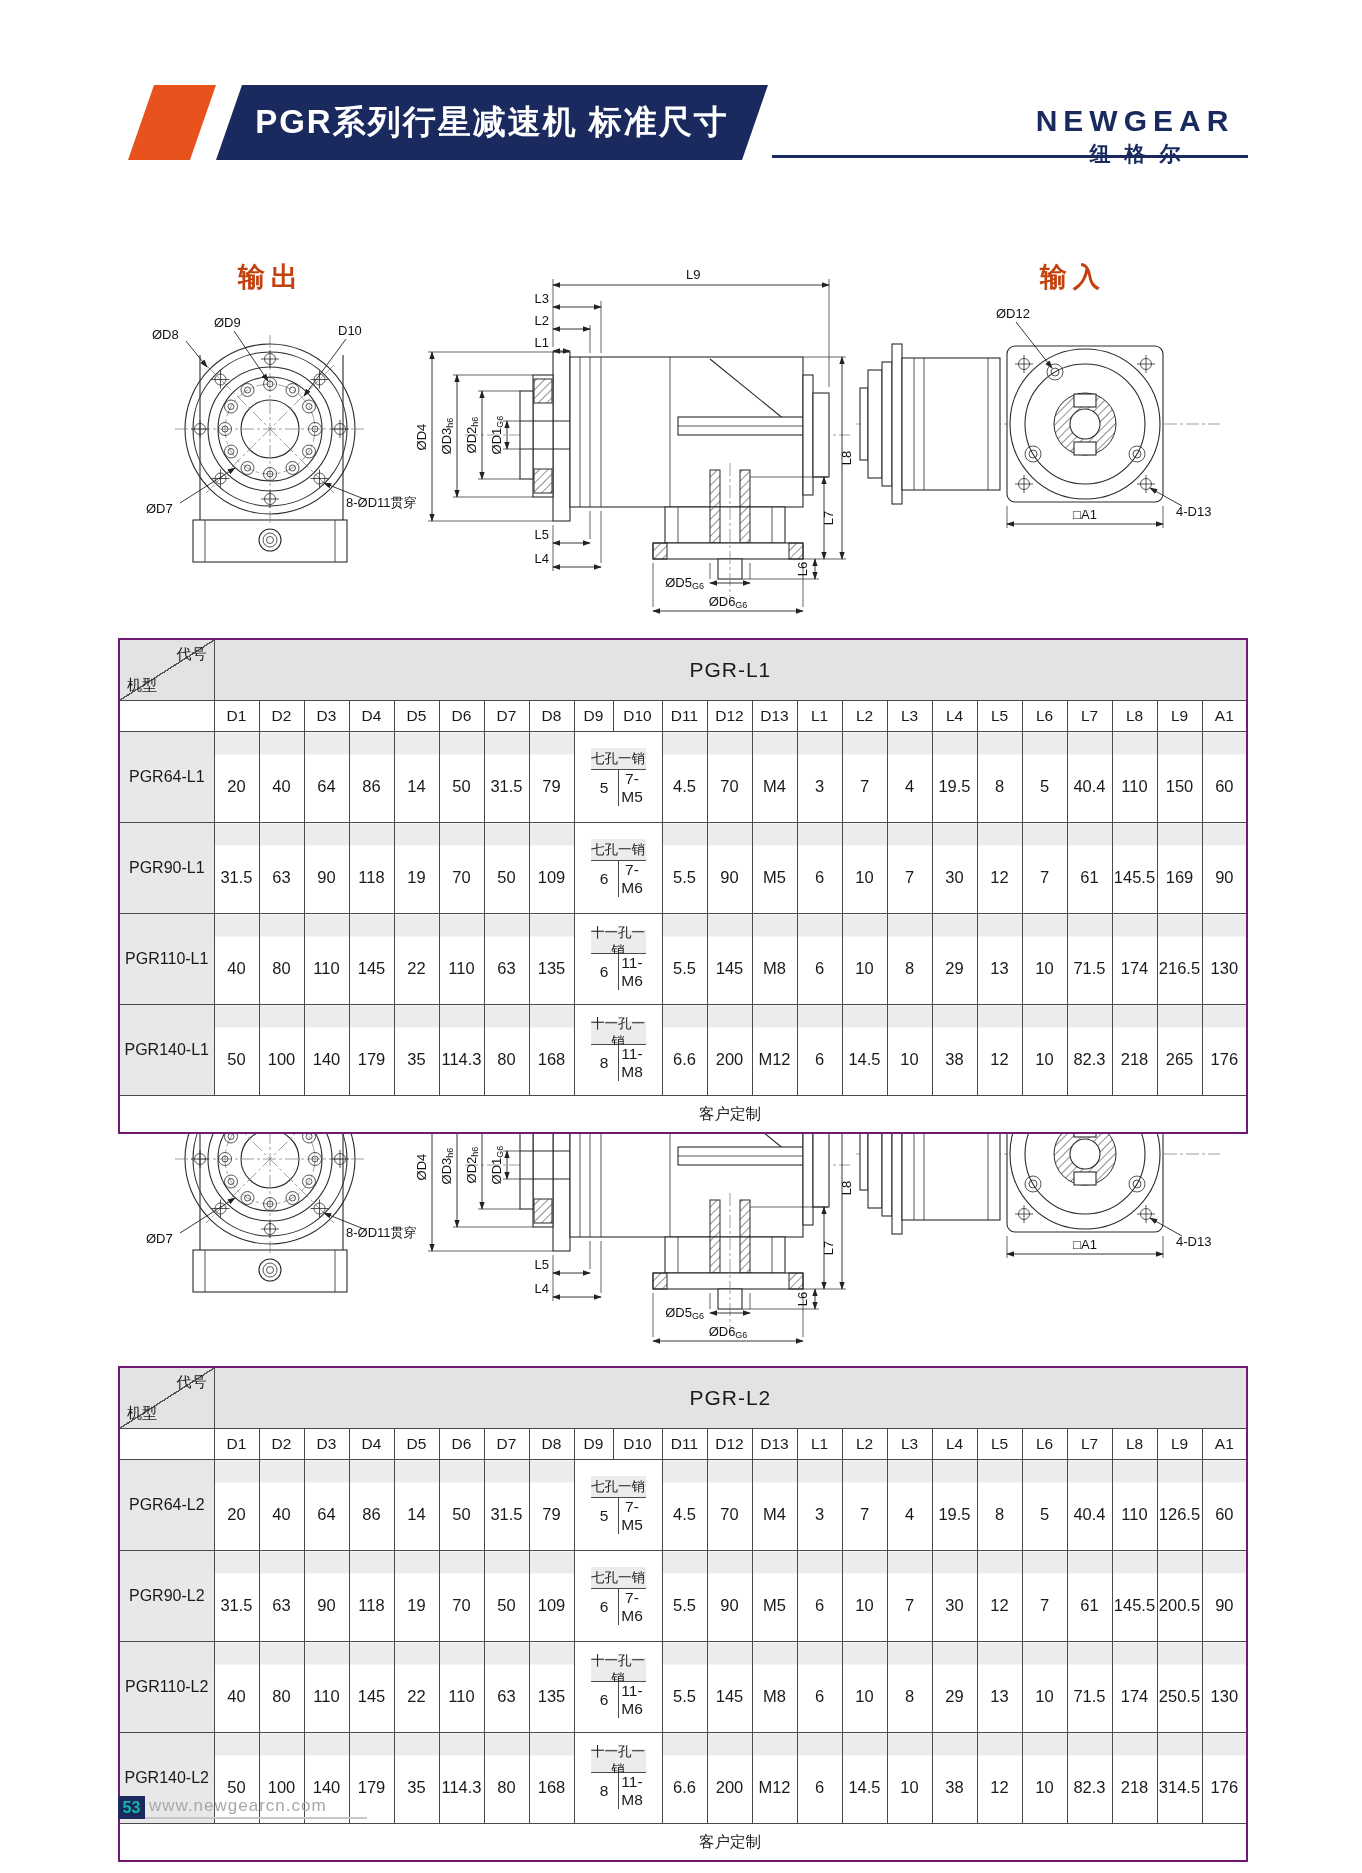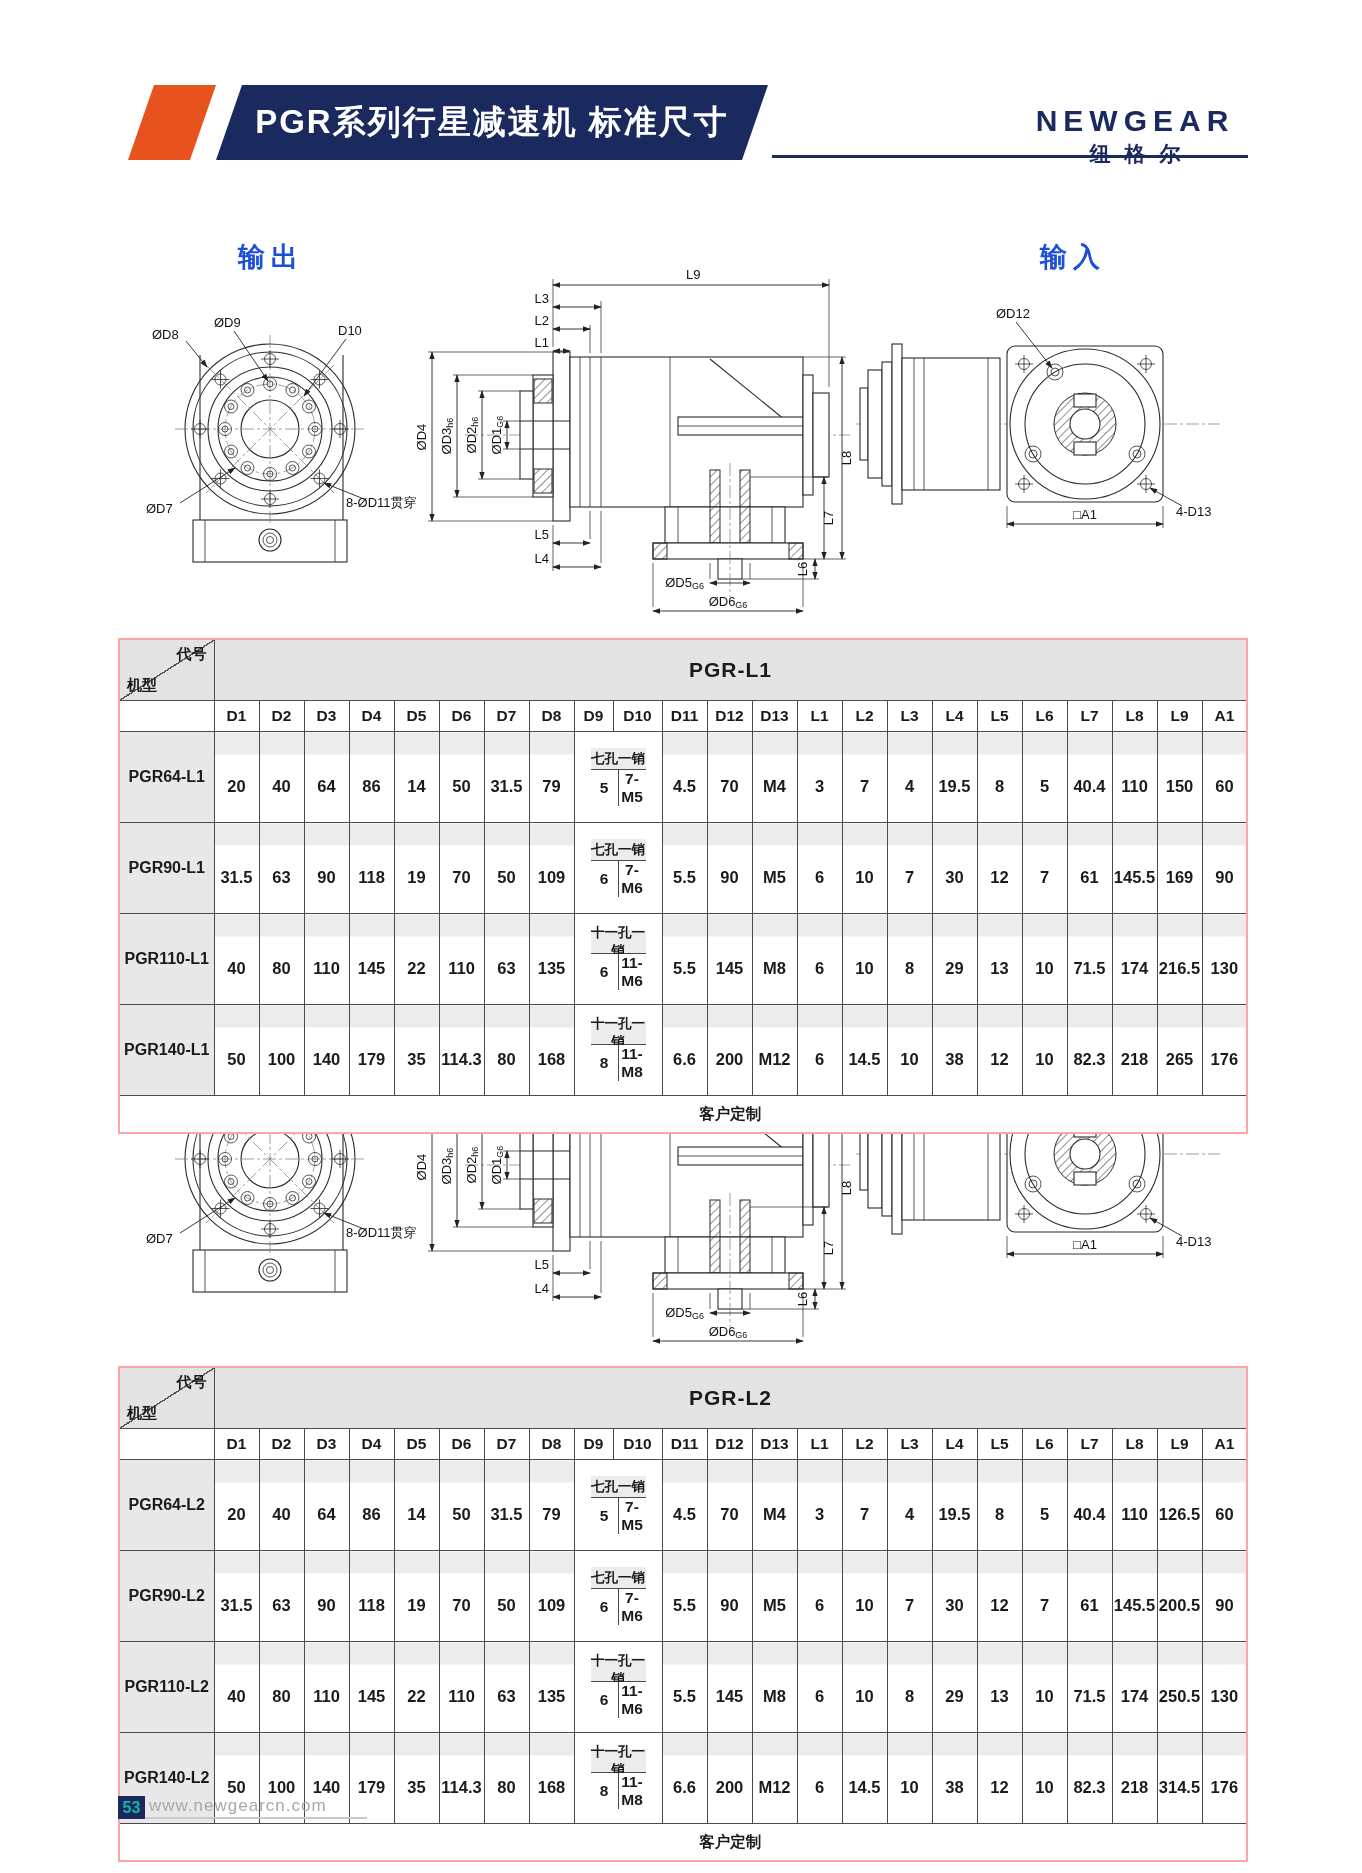--- a/index.html
+++ b/index.html
@@ -14,40 +14,40 @@
     display:flex;align-items:center;justify-content:center;}
   .hdr-banner span{color:#fff;font-size:33px;font-weight:bold;letter-spacing:2px;}
   .hdr-rule{position:absolute;left:772px;top:155px;width:476px;height:3px;}
   .logo{position:absolute;left:995px;top:104px;width:280px;text-align:center;}
   .logo .en{font-size:30px;font-weight:bold;letter-spacing:6px;}
   .logo .cn{font-size:21px;font-weight:bold;letter-spacing:14px;margin-top:2px;text-indent:14px;}
 
   
   .draw-section{position:absolute;left:0;width:1362px;height:420px;}
   #ds1{top:215px;} #ds2{top:945px;}
-  .d-title{position:absolute;font-size:27px;font-weight:bold;letter-spacing:6px;color:#1d4ed8;top:24px;}
+  .d-title{position:absolute;font-size:27px;font-weight:bold;letter-spacing:6px;color:#c2410c;top:44px;}
   .d-title.out{left:238px;} .d-title.in{left:1040px;}
   .svgA{position:absolute;left:140px;top:40px;}
   .svgB{position:absolute;left:410px;top:10px;}
   .svgC{position:absolute;left:848px;top:85px;}
   svg text{font-family:"Liberation Sans","DejaVu Sans",sans-serif;font-size:13px;fill:#111;}
   svg .sub{font-size:9px;}
   .ln{stroke:#2b2b2b;stroke-width:1.1;fill:none;}
   .lt{stroke:#2b2b2b;stroke-width:0.8;fill:none;}
   .cl{stroke:#777;stroke-width:0.7;fill:none;stroke-dasharray:13 3 3 3;}
   .dim{stroke:#222;stroke-width:0.9;fill:none;marker-start:url(#ar);marker-end:url(#ar);}
   .ext{stroke:#222;stroke-width:0.7;fill:none;}
   .ldr{stroke:#222;stroke-width:0.9;fill:none;marker-end:url(#ar);}
   .wfill{fill:#fff;}
   .hat{fill:url(#h1);stroke:#2b2b2b;stroke-width:1;}
 
   
   .tbl-wrap{position:absolute;left:118px;width:1128px;}
   #tw1{top:638px;} #tw2{top:1366px;}
-  table.dim-table{table-layout:fixed;width:1128px;border-collapse:collapse;border:2px solid #fca5a5;font-weight:bold;}
+  table.dim-table{table-layout:fixed;width:1128px;border-collapse:collapse;border:2px solid #701a75;}
   table.dim-table td{border:1px solid #4a4a4a;text-align:center;overflow:hidden;}
   td.corner{position:relative;height:58px;background:
      linear-gradient(to bottom right,#e3e3e3 49.4%,#555 49.4%,#555 50.8%,#e3e3e3 50.8%);}
   td.corner .ct{position:absolute;top:5px;right:7px;font-size:15px;}
   td.corner .cb{position:absolute;bottom:5px;left:7px;font-size:15px;}
   td.t-title{background:#e3e3e3;font-size:21px;letter-spacing:1px;height:58px;}
   tr.cols-row td{height:30px;background:#fff;font-size:15.5px;padding:0;margin-top:9px;}
   tr.data-row{height:58px;}
   tr.data-row td.model{background:#e8e8e8;font-size:16px;vertical-align:middle;}
   tr.data-row td.val{font-size:16.5px;vertical-align:middle;padding-top:20px;

